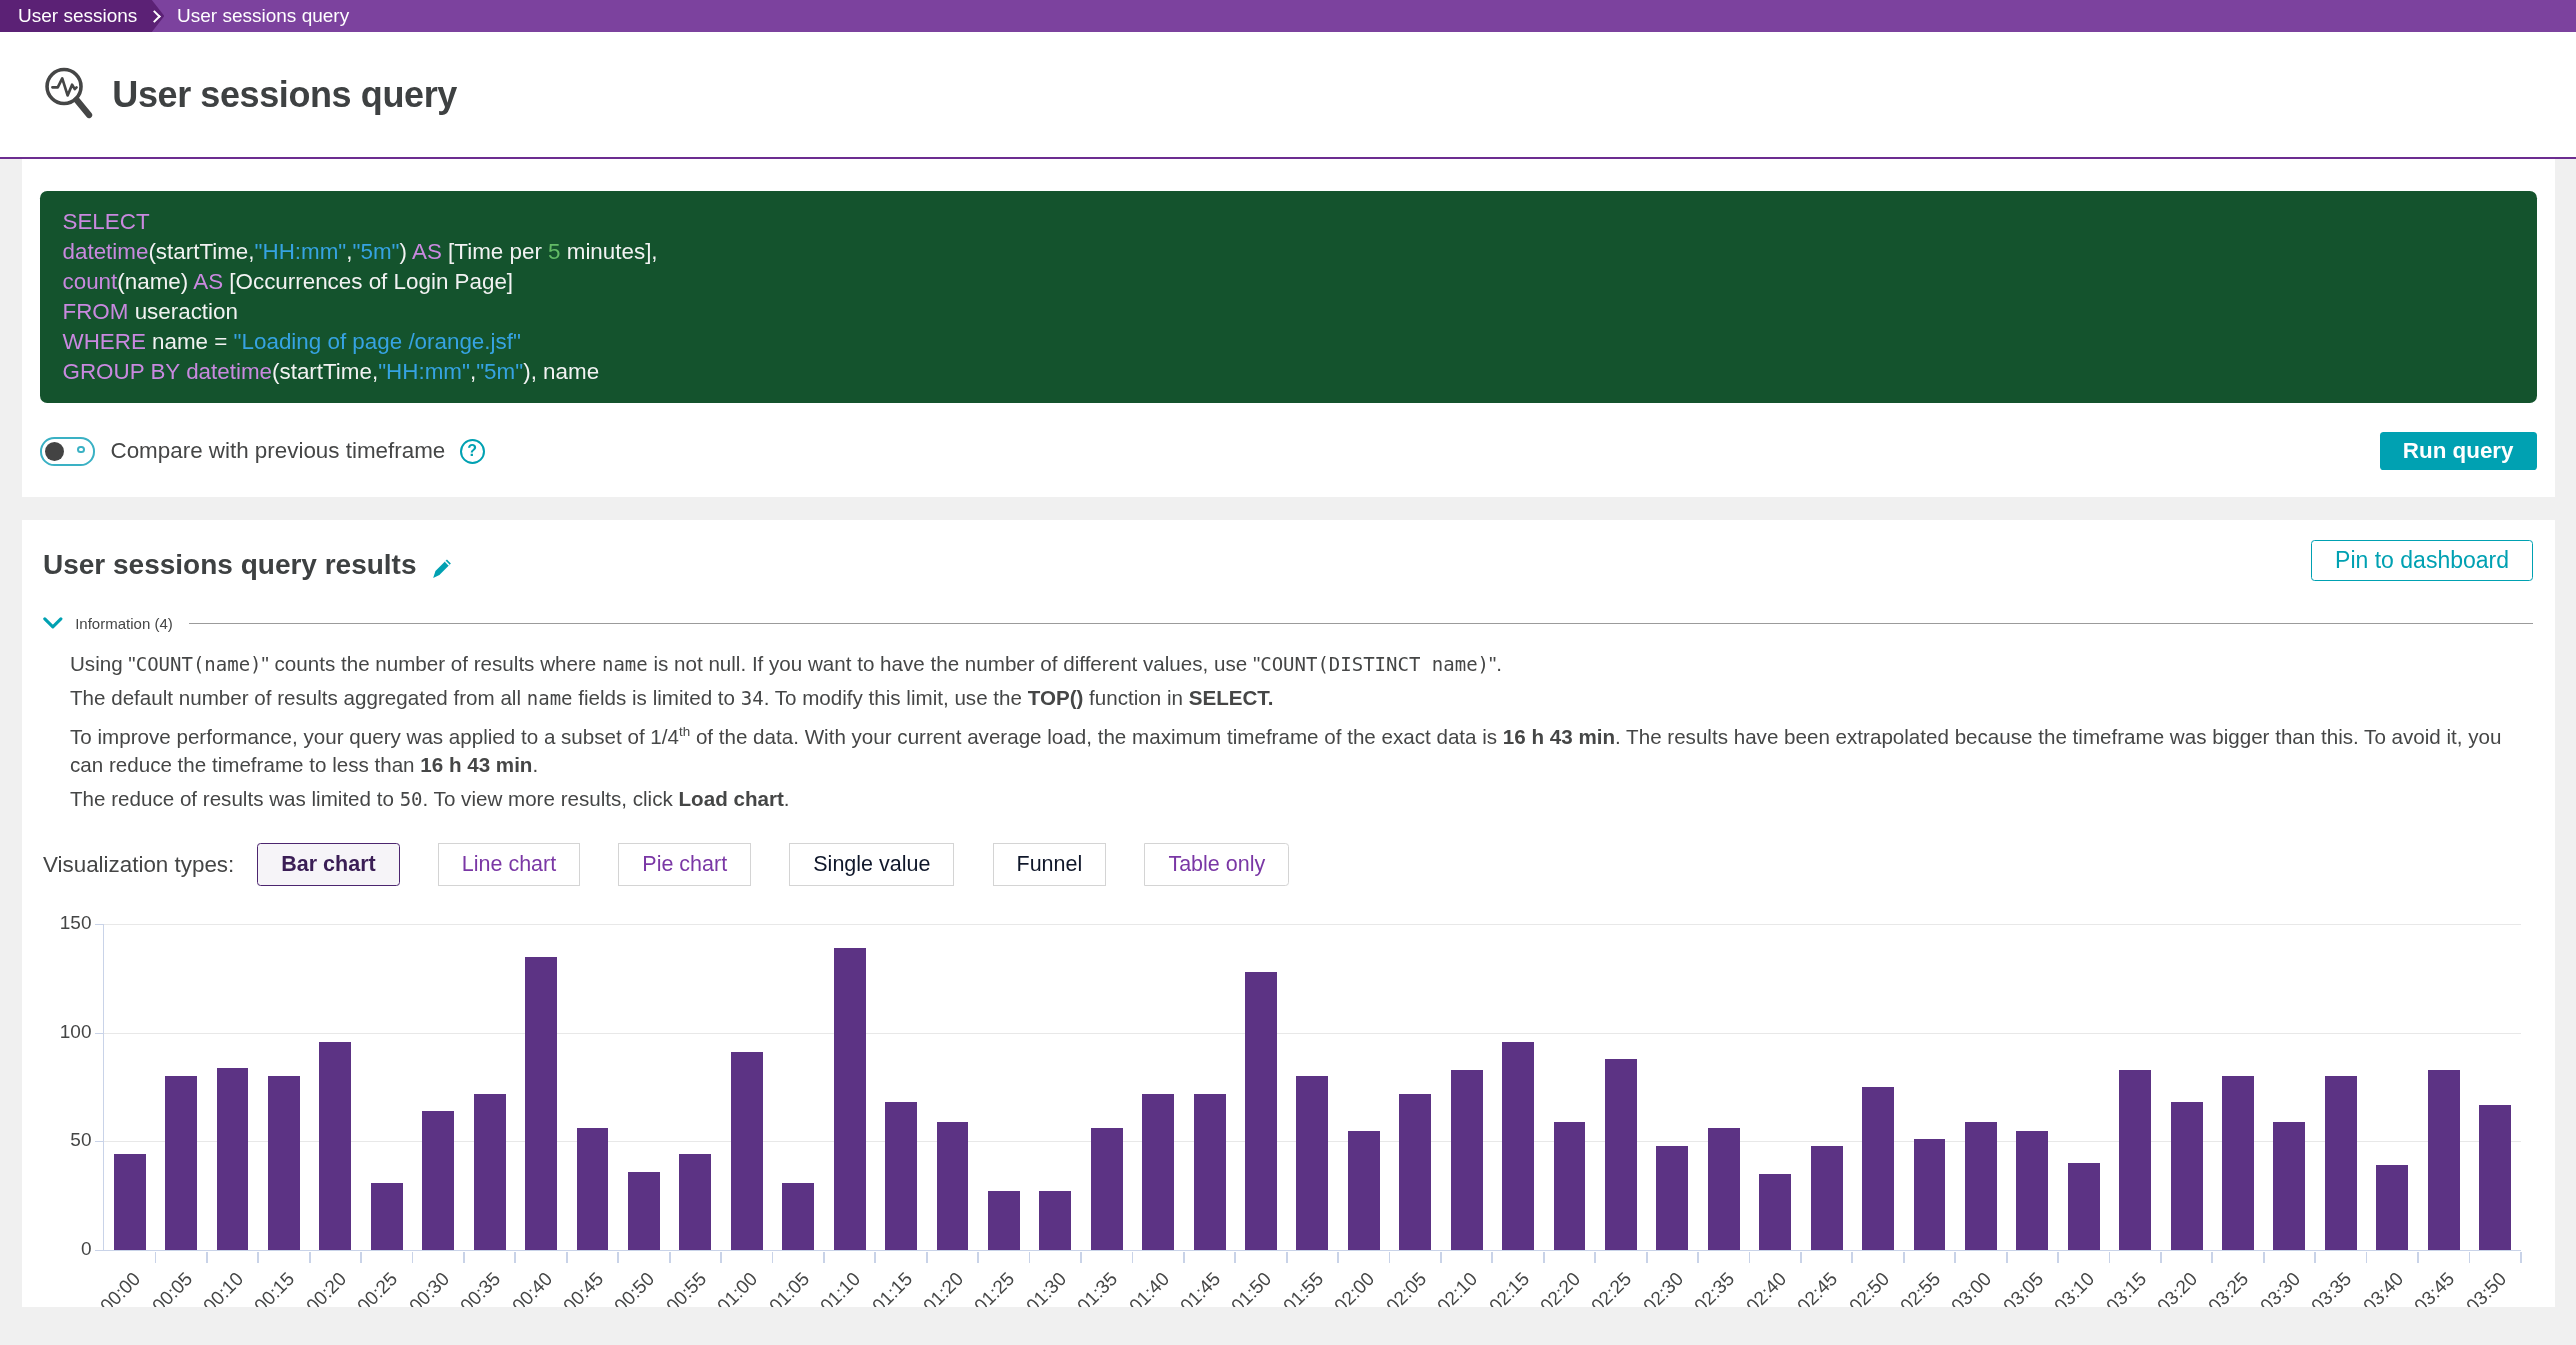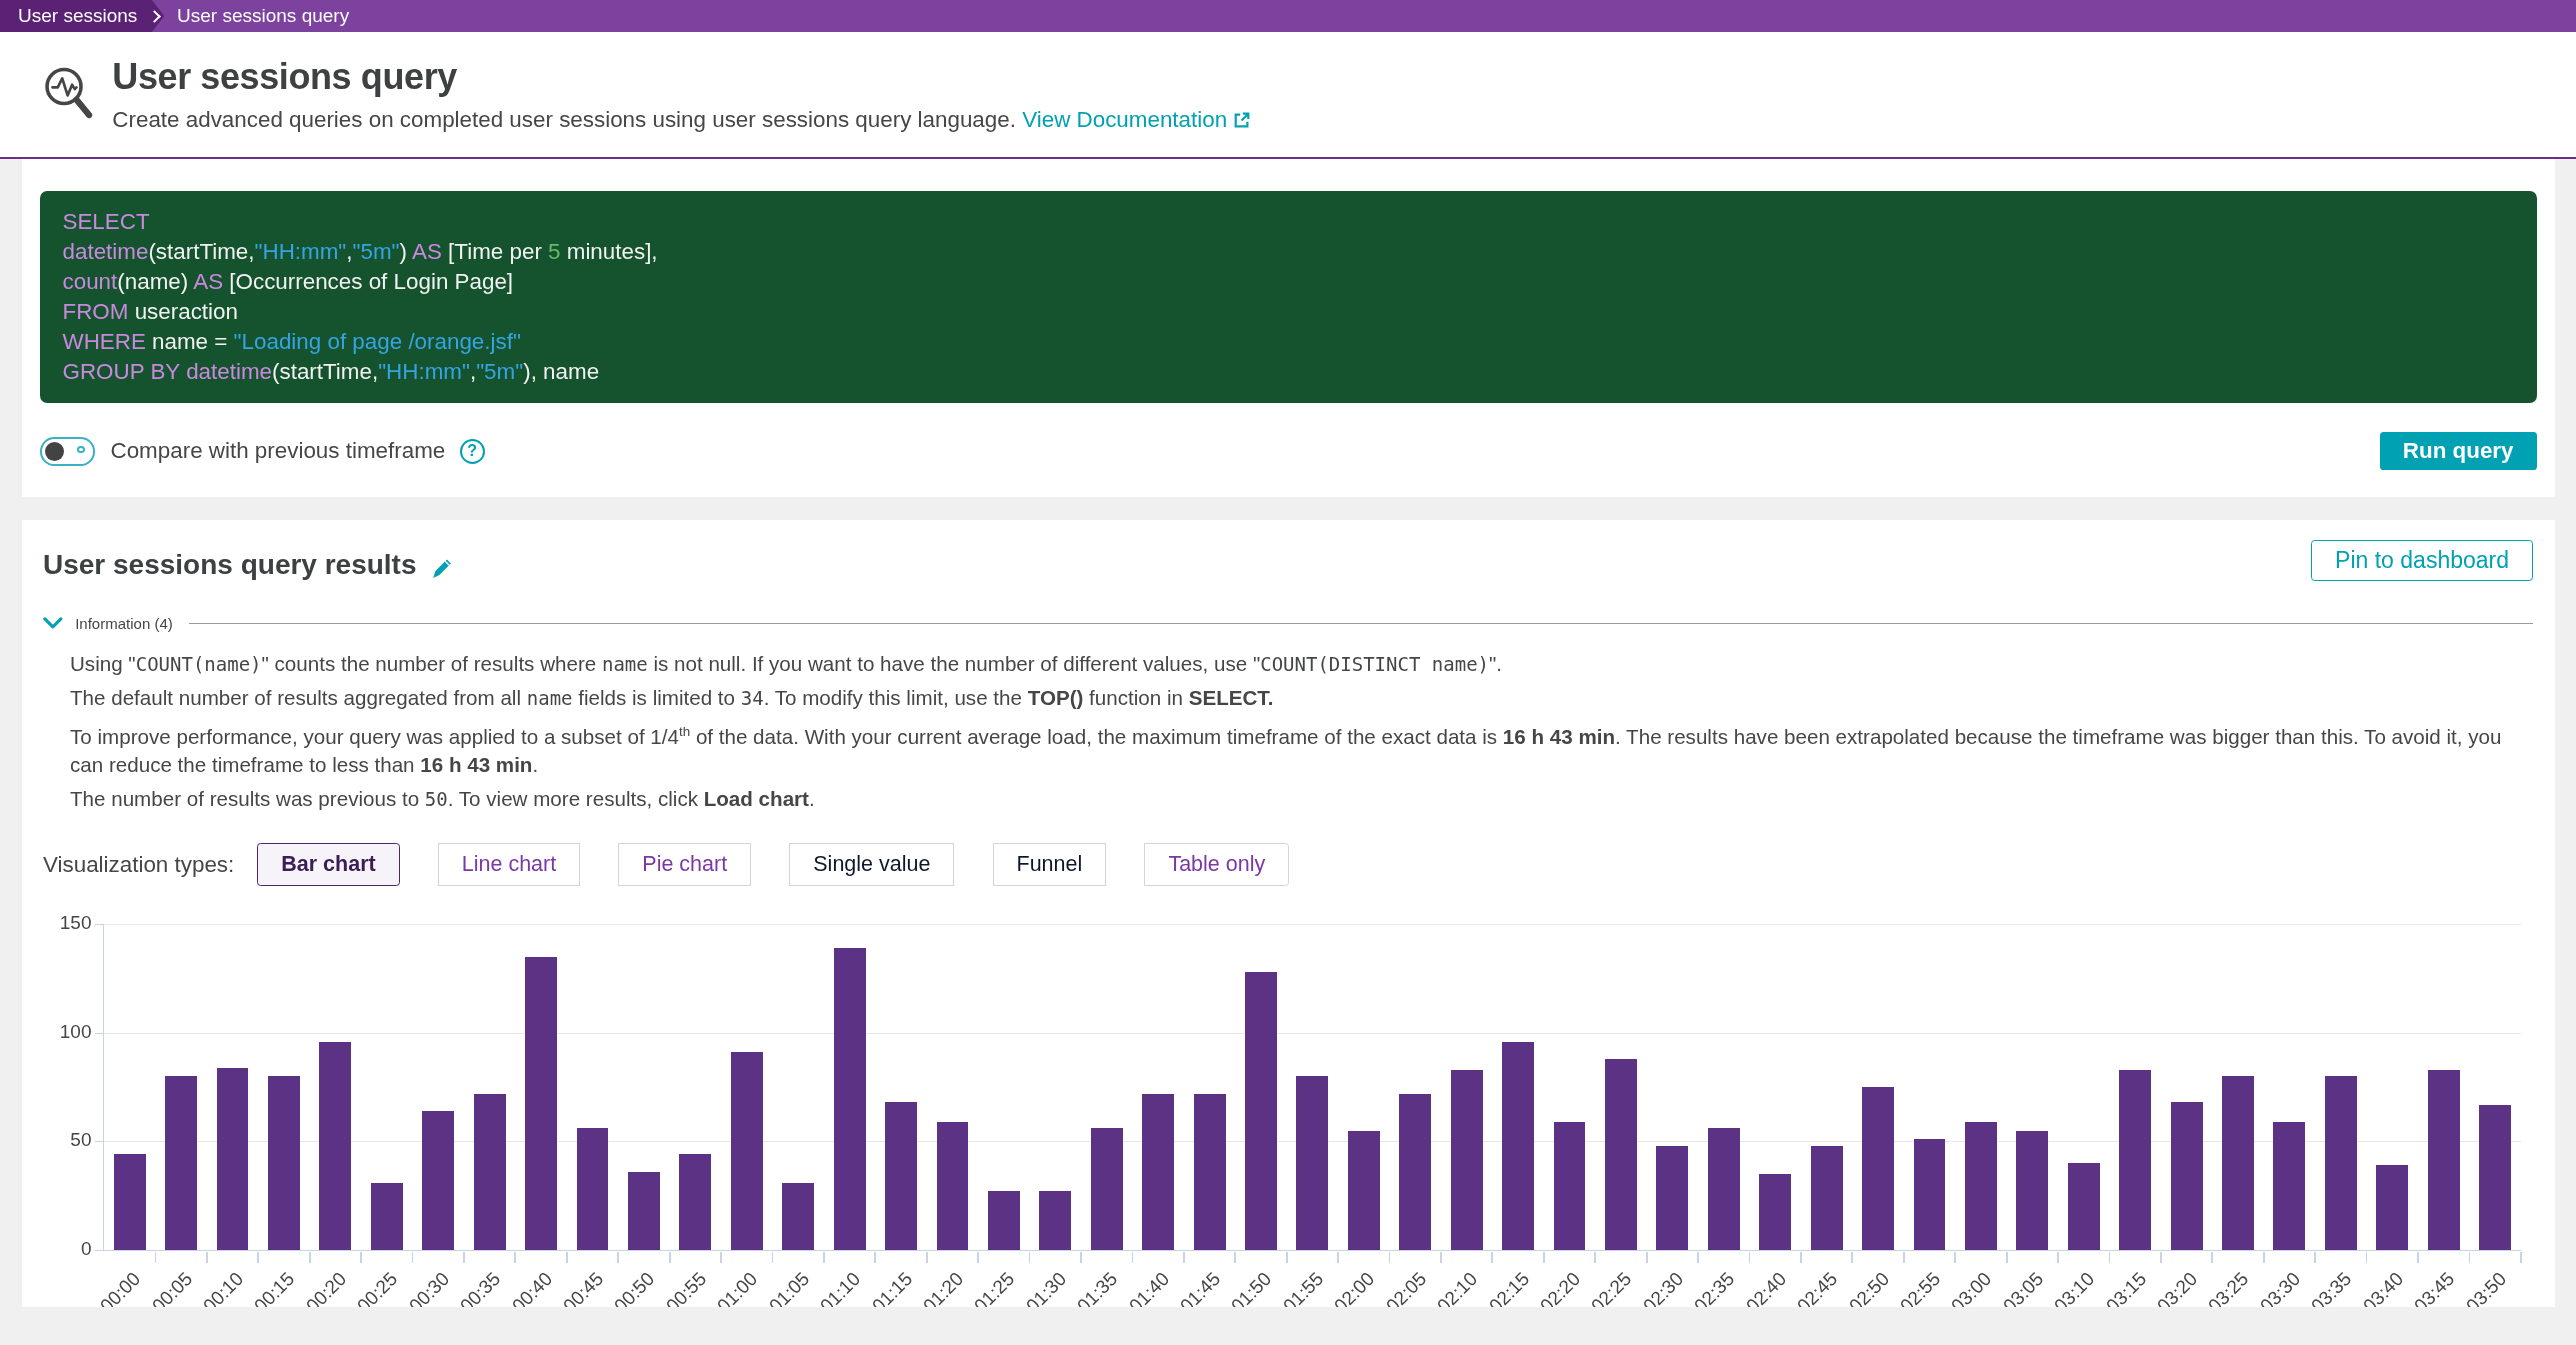--- a/index.html
+++ b/index.html
@@ -108,27 +108,20 @@
 </div>
 
 <div class="page-header">
   <svg class="header-icon" viewBox="0 0 66 70">
     <circle cx="28" cy="26" r="19" fill="none" stroke="#454646" stroke-width="4"></circle>
     <polyline points="15,27 21,27 26,17 32,36 37,24 40,29 42,27" fill="none" stroke="#454646" stroke-width="3" stroke-linejoin="round" stroke-linecap="round"></polyline>
     <line x1="42" y1="41" x2="56" y2="58" stroke="#454646" stroke-width="7" stroke-linecap="round"></line>
   </svg>
   <div>
     <div class="page-title">User sessions query</div>
-    <div class="page-subtitle">
-      <span>Create advanced queries on completed user sessions using user sessions query language.</span>
-      <a class="doc-link" href="#"><span>View Documentation</span><svg class="ext-icon" width="18" height="18" viewBox="0 0 20 20">
-            <path d="M8 4 H3 V17 H16 V12" fill="none" stroke="#00A1B2" stroke-width="2.4"></path>
-            <path d="M11 3 H17 V9 M17 3 L9.5 10.5" fill="none" stroke="#00A1B2" stroke-width="2.4"></path>
-          </svg></a>
-    </div>
   </div>
 </div>
 
 <div class="query-card">
   <div class="code-editor" id="code-editor">
       <div class="code-line"><span class="tok-kw">SELECT</span></div>
       <div class="code-line"><span class="tok-kw">datetime</span><span class="tok-p">(startTime,</span><span class="tok-s">"HH:mm"</span><span class="tok-p">,</span><span class="tok-s">"5m"</span><span class="tok-p">) </span><span class="tok-kw">AS</span><span class="tok-p"> [Time per </span><span class="tok-n">5</span><span class="tok-p"> minutes],</span></div>
       <div class="code-line"><span class="tok-kw">count</span><span class="tok-p">(name) </span><span class="tok-kw">AS</span><span class="tok-p"> [Occurrences of Login Page]</span></div>
       <div class="code-line"><span class="tok-kw">FROM</span><span class="tok-p"> useraction</span></div>
       <div class="code-line"><span class="tok-kw">WHERE</span><span class="tok-p"> name = </span><span class="tok-s">"Loading of page /orange.jsf"</span></div>
@@ -159,21 +152,21 @@
     <svg class="chev-icon" width="19.7" height="12.5" viewBox="0 0 22 14">
       <polyline points="2,2 11,11 20,2" fill="none" stroke="#00A1B2" stroke-width="3.5" stroke-linecap="round" stroke-linejoin="round"></polyline>
     </svg>
     <span class="info-title">Information (4)</span>
     <span class="info-rule"></span>
   </div>
   <div class="info-list" id="info-list">
       <div class="info-item"><span class="seg-p">Using "</span><span class="seg-m">COUNT(name)</span><span class="seg-p">" counts the number of results where </span><span class="seg-m">name</span><span class="seg-p"> is not null. If you want to have the number of different values, use "</span><span class="seg-m">COUNT(DISTINCT name)</span><span class="seg-p">".</span></div>
       <div class="info-item"><span class="seg-p">The default number of results aggregated from all </span><span class="seg-m">name</span><span class="seg-p"> fields is limited to </span><span class="seg-m">34</span><span class="seg-p">. To modify this limit, use the </span><span class="seg-b">TOP()</span><span class="seg-p"> function in </span><span class="seg-b">SELECT.</span></div>
       <div class="info-item"><span class="seg-p">To improve performance, your query was applied to a subset of 1/4</span><span class="seg-sup">th</span><span class="seg-p"> of the data. With your current average load, the maximum timeframe of the exact data is </span><span class="seg-b">16 h 43 min</span><span class="seg-p">. The results have been extrapolated because the timeframe was bigger than this. To avoid it, you can reduce the timeframe to less than </span><span class="seg-b">16 h 43 min</span><span class="seg-p">.</span></div>
-      <div class="info-item"><span class="seg-p">The number of results was previous to </span><span class="seg-m">50</span><span class="seg-p">. To view more results, click </span><span class="seg-b">Load chart</span><span class="seg-p">.</span></div>
+      <div class="info-item"><span class="seg-p">The reduce of results was limited to </span><span class="seg-m">50</span><span class="seg-p">. To view more results, click </span><span class="seg-b">Load chart</span><span class="seg-p">.</span></div>
     </div>
 
   <div class="viz-row">
     <span class="viz-label">Visualization types:</span>
     <div class="viz-group" id="viz-group">
         <button class="viz-btn selected">Bar chart</button>
         <button class="viz-btn normal">Line chart</button>
         <button class="viz-btn normal">Pie chart</button>
         <button class="viz-btn disabled">Single value</button>
         <button class="viz-btn disabled">Funnel</button>

